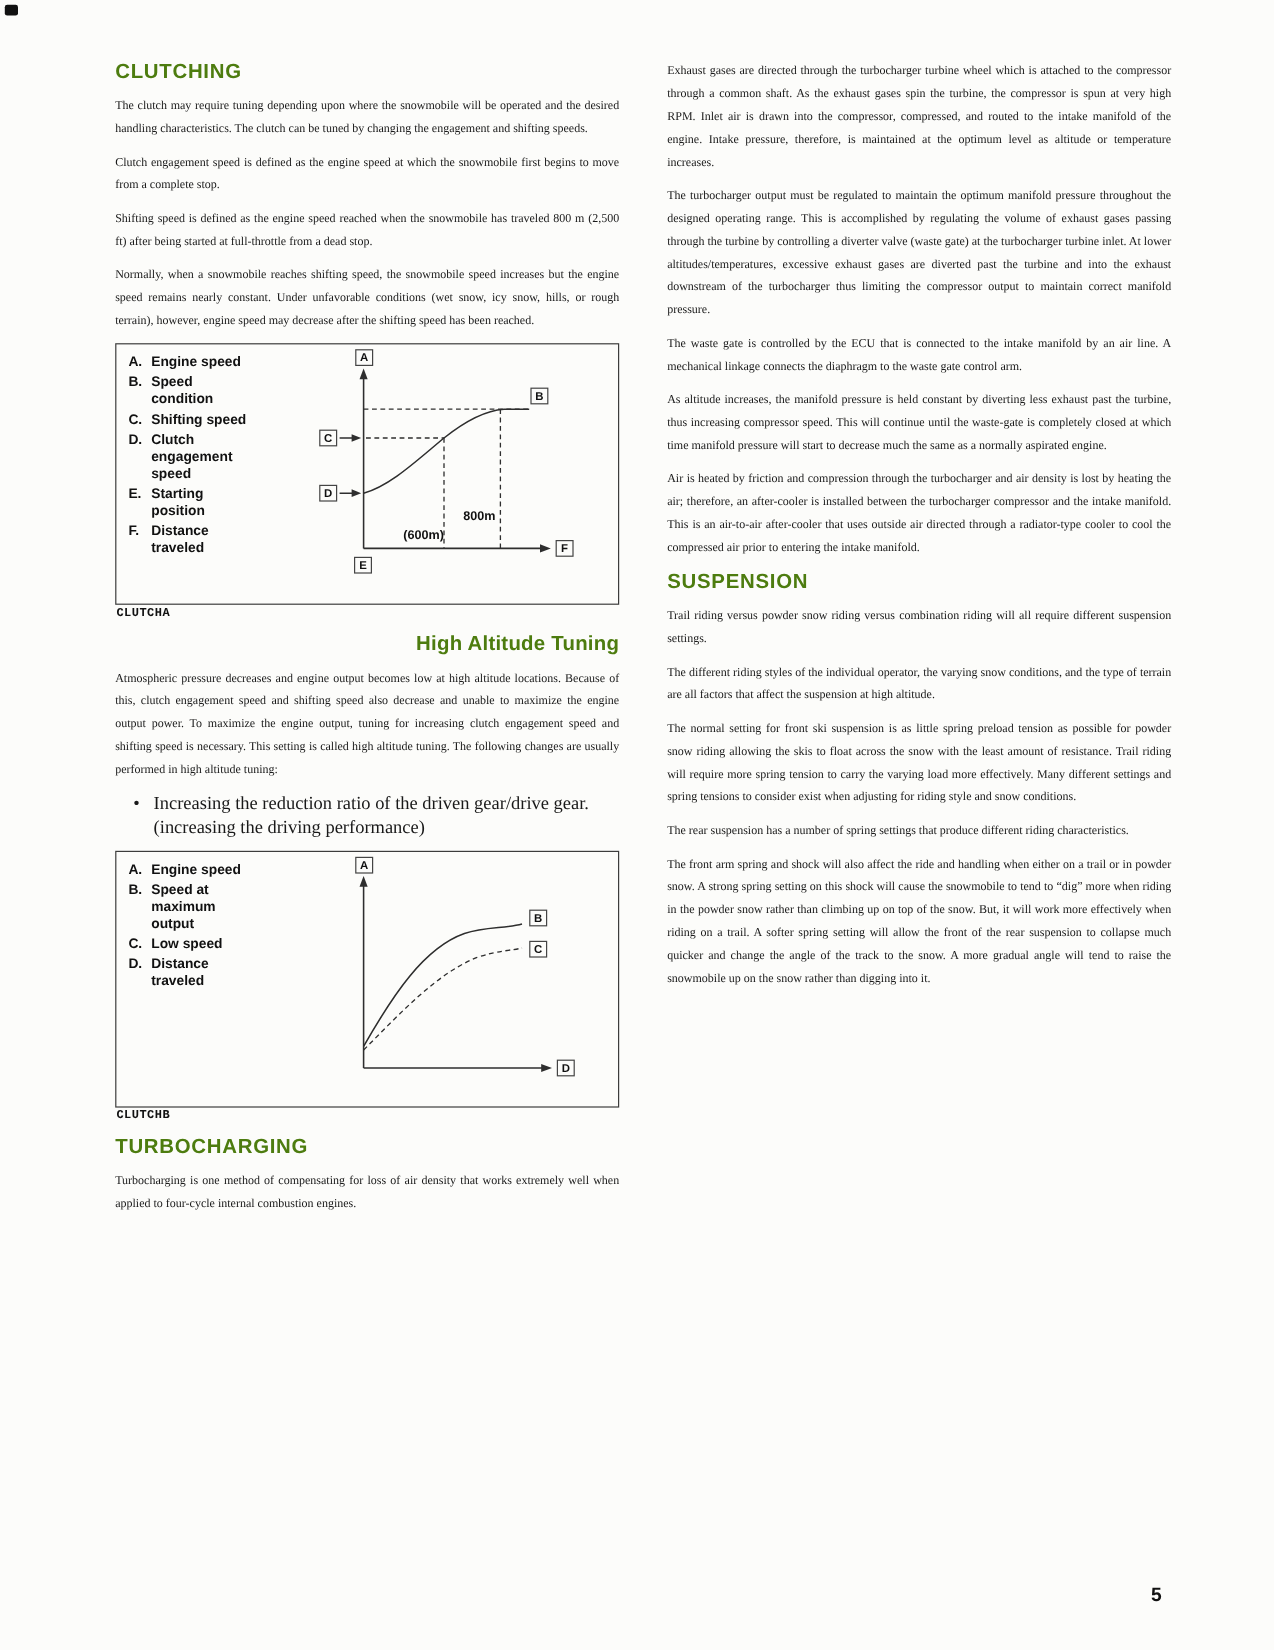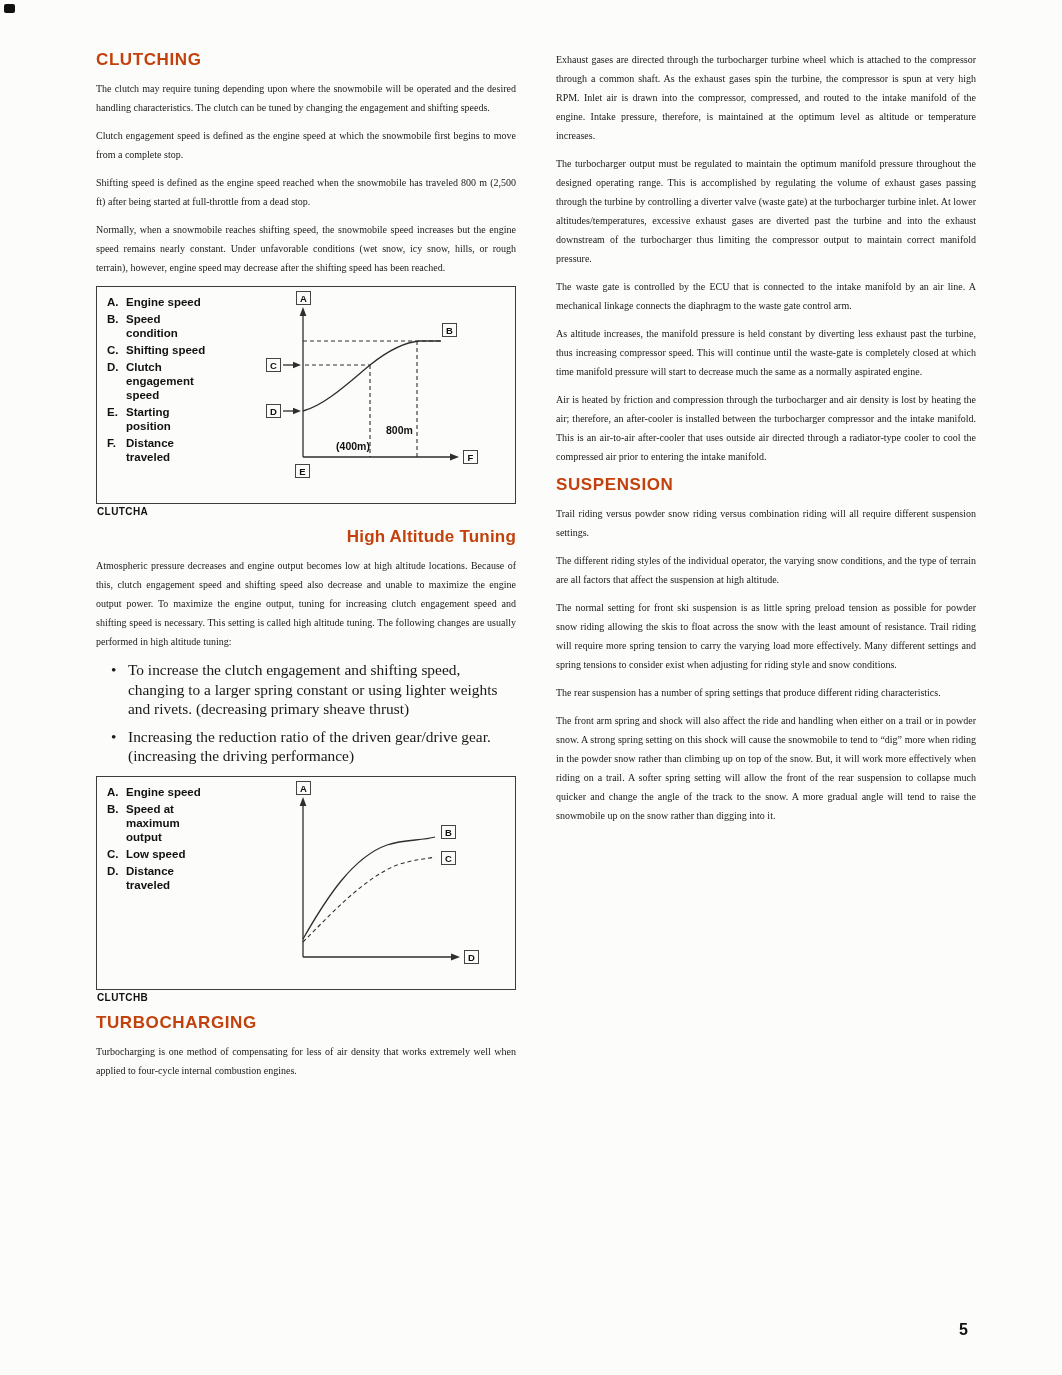--- a/index.html
+++ b/index.html
@@ -12,21 +12,21 @@
     font-family:"Liberation Serif", serif;
     overflow:hidden;
     margin:0 auto;
   }
   .corner-mark{ position:absolute; left:4px; top:4px; width:11px; height:9px; background:#111; border-radius:2px; }
   .columns{ display:flex; gap:40px; padding:50px 86px 0 96px; }
   .col{ width:420px; flex:none; }
   .h-caps, .h-title{
     font-family:"Liberation Sans", sans-serif;
     font-weight:bold; font-size:17px; letter-spacing:0.6px;
-    margin:0 0 9px 0; color:#c2410c;
+    margin:0 0 9px 0; color:#4d7c0f;
   }
   .h-title{ letter-spacing:0.2px;text-align:right; }
   .mt{ margin-top:6px; }
   p.body{
     font-size:10px; line-height:19px; text-align:justify;
     margin:0 0 9px 0;
   }
   ul.bullets{ list-style:none; margin:2px 0 10px 0; }
   ul.bullets li{
     position:relative; padding-left:32px; margin-bottom:8px;
@@ -52,21 +52,21 @@
   .chart svg polygon{ fill:#2e2e2e; stroke:none; }
   .mk{
     position:absolute; width:15px; height:14px; border:1px solid #444; background:#fcfcfa;
     font-family:"Liberation Sans", sans-serif; font-size:9.5px; font-weight:bold;
     text-align:center; line-height:13px; color:#111;
   }
   .axlab{
     position:absolute; font-family:"Liberation Sans", sans-serif; font-size:10.5px; font-weight:bold; color:#111;
   }
   .figcap{
-    font-family:Liberation Sans, sans-serif; font-weight:bold; font-size:10px;
+    font-family:Liberation Mono, monospace; font-weight:bold; font-size:10px;
     letter-spacing:0.4px; margin:2px 0 10px 1px; color:#111;
   }
   .page-number{
     position:absolute; right:94px; bottom:36px;
     font-family:"Liberation Sans", sans-serif; font-weight:bold; font-size:16px; color:#111;
   }
 </style>
 </head>
 <body>
 
@@ -129,30 +129,29 @@
             <polygon points="36,76 28,72.8 28,79.2"></polygon>
             <line x1="18" y1="122" x2="29" y2="122"></line>
             <polygon points="36,122 28,118.8 28,125.2"></polygon>
           </svg>
           <span class="mk" style="left:31px;top:2px">A</span>
           <span class="mk" style="left:177px;top:34px">B</span>
           <span class="mk" style="left:1px;top:69px">C</span>
           <span class="mk" style="left:1px;top:115px">D</span>
           <span class="mk" style="left:30px;top:175px">E</span>
           <span class="mk" style="left:198px;top:161px">F</span>
-          <span class="axlab" style="left:60px;top:151px;width:56px;text-align:center">(400m)</span>
+          <span class="axlab" style="left:60px;top:151px;width:56px;text-align:center">(600m)</span>
           <span class="axlab" style="left:121px;top:135px">800m</span>
         </div>
       </figure>
       <div class="figcap">CLUTCHA</div>
 
       <h3 class="h-title">High Altitude Tuning</h3>
       <p class="body">Atmospheric pressure decreases and engine output becomes low at high altitude locations. Because of this, clutch engagement speed and shifting speed also decrease and unable to maximize the engine output power. To maximize the engine output, tuning for increasing clutch engagement speed and shifting speed is necessary. This setting is called high altitude tuning. The following changes are usually performed in high altitude tuning:</p>
       <ul class="bullets">
-        <li>To increase the clutch engagement and shifting speed, changing to a larger spring constant or using lighter weights and rivets. (decreasing primary sheave thrust)</li>
         <li>Increasing the reduction ratio of the driven gear/drive gear. (increasing the driving performance)</li>
       </ul>
 
       <figure class="figbox f2">
         <div class="legend">
           <div class="li-row">
               <span class="lk">A.</span>
               <span class="lv">Engine speed</span>
             </div>
           <div class="li-row">
@@ -182,21 +181,21 @@
           </svg>
           <span class="mk" style="left:31px;top:2px">A</span>
           <span class="mk" style="left:176px;top:46px">B</span>
           <span class="mk" style="left:176px;top:72px">C</span>
           <span class="mk" style="left:199px;top:171px">D</span>
         </div>
       </figure>
       <div class="figcap">CLUTCHB</div>
 
       <h2 class="h-caps">TURBOCHARGING</h2>
-      <p class="body">Turbocharging is one method of compensating for less of air density that works extremely well when applied to four-cycle internal combustion engines.</p>
+      <p class="body">Turbocharging is one method of compensating for loss of air density that works extremely well when applied to four-cycle internal combustion engines.</p>
     </section>
 
     <section class="col">
       <p class="body">Exhaust gases are directed through the turbocharger turbine wheel which is attached to the compressor through a common shaft. As the exhaust gases spin the turbine, the compressor is spun at very high RPM. Inlet air is drawn into the compressor, compressed, and routed to the intake manifold of the engine. Intake pressure, therefore, is maintained at the optimum level as altitude or temperature increases.</p>
       <p class="body">The turbocharger output must be regulated to maintain the optimum manifold pressure throughout the designed operating range. This is accomplished by regulating the volume of exhaust gases passing through the turbine by controlling a diverter valve (waste gate) at the turbocharger turbine inlet. At lower altitudes/temperatures, excessive exhaust gases are diverted past the turbine and into the exhaust downstream of the turbocharger thus limiting the compressor output to maintain correct manifold pressure.</p>
       <p class="body">The waste gate is controlled by the ECU that is connected to the intake manifold by an air line. A mechanical linkage connects the diaphragm to the waste gate control arm.</p>
       <p class="body">As altitude increases, the manifold pressure is held constant by diverting less exhaust past the turbine, thus increasing compressor speed. This will continue until the waste-gate is completely closed at which time manifold pressure will start to decrease much the same as a normally aspirated engine.</p>
       <p class="body">Air is heated by friction and compression through the turbocharger and air density is lost by heating the air; therefore, an after-cooler is installed between the turbocharger compressor and the intake manifold. This is an air-to-air after-cooler that uses outside air directed through a radiator-type cooler to cool the compressed air prior to entering the intake manifold.</p>
 
       <h2 class="h-caps mt">SUSPENSION</h2>

